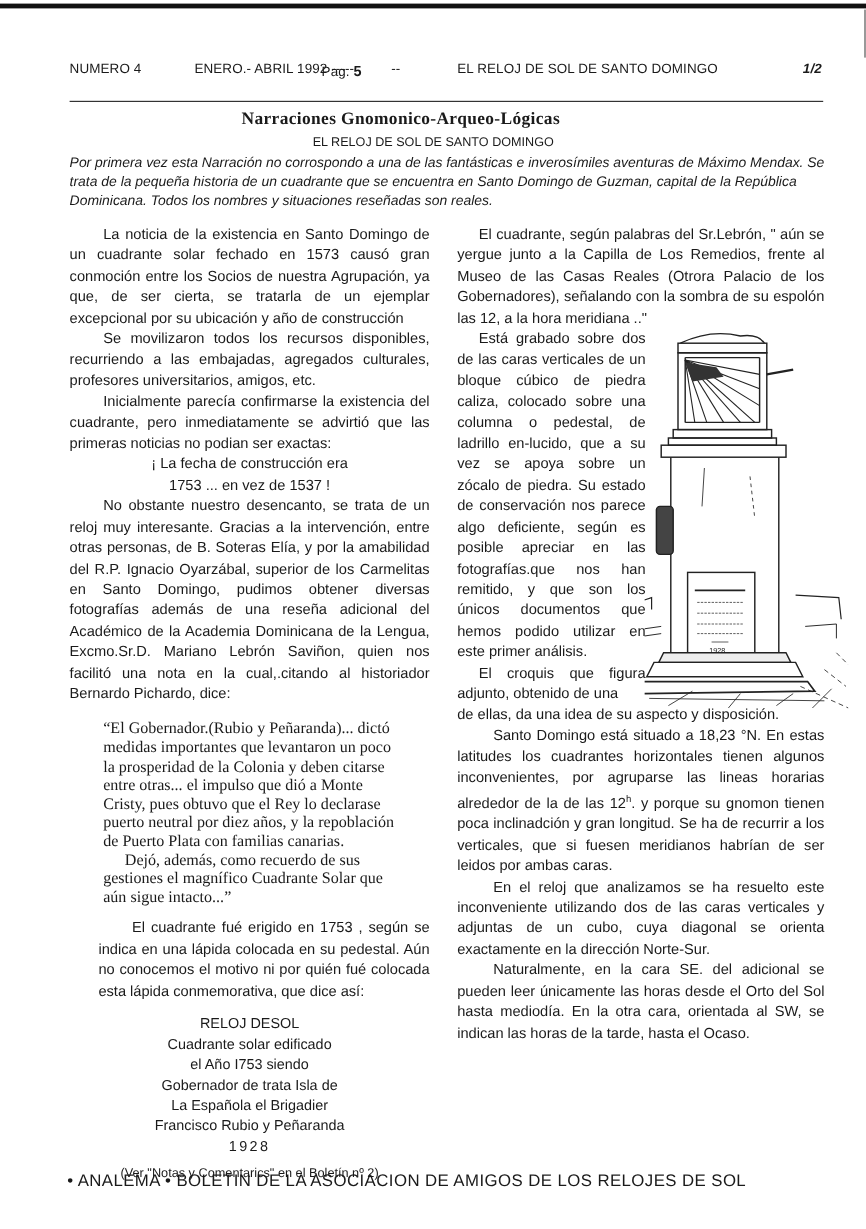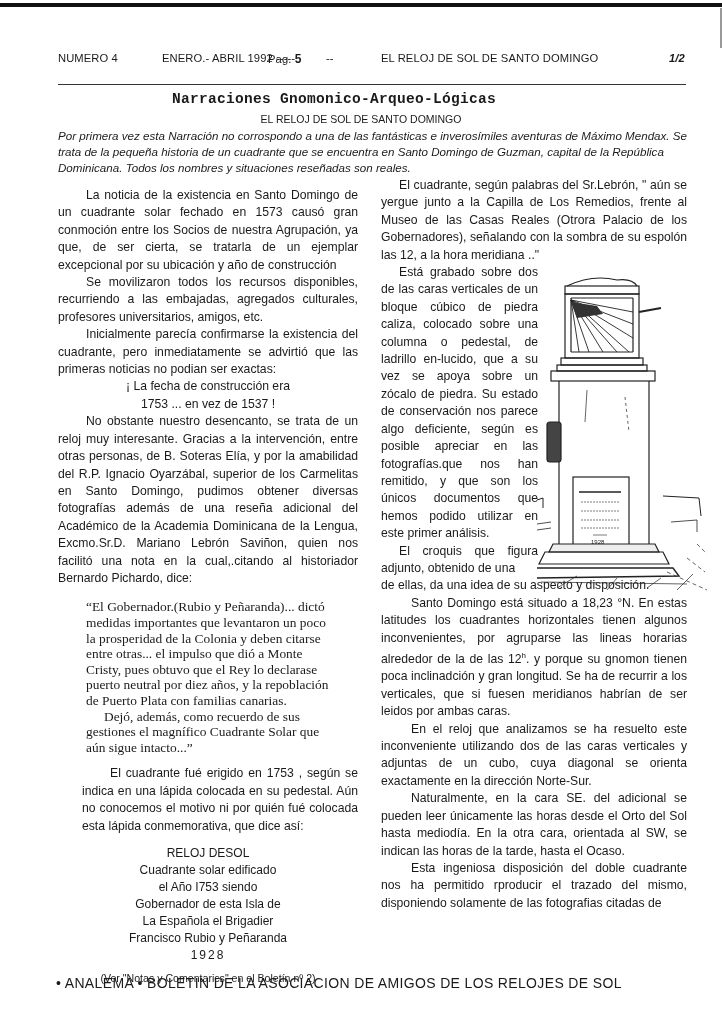--- a/index.html
+++ b/index.html
@@ -18,21 +18,21 @@
     .hdr-date { position: absolute; left: 104px; }
     .hdr-page { position: absolute; left: 210px; }
     .hdr-page b { font-weight: bold; font-size: 12px; }
     .hdr-sep { position: absolute; left: 268px; }
     .hdr-title { position: absolute; left: 323px; }
     .hdr-sheet { position: absolute; left: 611px; font-weight: bold; font-style: italic; }
     .header-rule { position: absolute; left: 58px; top: 84px; width: 628px; height: 1px; background: #333; }
 
     .title {
       position: absolute; left: 0; width: 668px; top: 91px; text-align: center;
-      font-family: Liberation Mono, monospace; font-weight: bold; font-size: 14.5px; letter-spacing: 0.3px;
+      font-family: Liberation Serif, serif; font-weight: bold; font-size: 14.5px; letter-spacing: 0.3px;
     }
     .subtitle {
       position: absolute; left: 0; width: 722px; top: 113px; text-align: center;
       font-size: 10.5px;
     }
     .intro {
       position: absolute; left: 58px; top: 128px; width: 640px;
       font-style: italic; font-size: 11.6px; line-height: 16px;
     }
 
@@ -47,21 +47,21 @@
       font-family: "Liberation Serif", serif; font-size: 13.4px; line-height: 15.6px; text-align: left;
     }
     .quote p { margin: 0; text-indent: 18px; }
     .quote p.first { text-indent: 0; }
     .col-left p.after-quote { margin-top: 8px; margin-left: 24px; }
     .lapida { margin-top: 10px; text-align: center; line-height: 17px; font-size: 12px; }
     .lapida div { text-indent: 0; }
     .ver-note { margin-top: 6px; text-align: center; font-size: 10.6px; }
 
     .col-right {
-      position: absolute; left: 381px; top: 177px; width: 306px;
+      position: absolute; left: 381px; top: 187px; width: 306px;
       font-size: 12.2px; line-height: 17.4px; text-align: justify;
     }
     .col-right p { margin: 0; text-indent: 18px; }
     .col-right p.wide { text-indent: 30px; }
     .narrow { width: 157px; }
     .narrow-p { margin: 0; text-indent: 14px; }
     .sketch {
       position: absolute; left: 537px; top: 272px; width: 170px; height: 322px;
     }
     .footer {
@@ -98,39 +98,38 @@
   <p>No obstante nuestro desencanto, se trata de un reloj muy interesante. Gracias a la intervención, entre otras personas, de B. Soteras Elía, y por la amabilidad del R.P. Ignacio Oyarzábal, superior de los Carmelitas en Santo Domingo, pudimos obtener diversas fotografías además de una reseña adicional del Académico de la Academia Dominicana de la Lengua, Excmo.Sr.D. Mariano Lebrón Saviñon, quien nos facilitó una nota en la cual,.citando al historiador Bernardo Pichardo, dice:</p>
   <div class="quote">
     <p class="first">“El Gobernador.(Rubio y  Peñaranda)... dictó medidas importantes que levantaron un poco la prosperidad de la Colonia y deben citarse entre otras...  el impulso que dió a Monte Cristy, pues obtuvo que el Rey lo declarase puerto neutral por diez años, y la repoblación de Puerto Plata con familias canarias.</p>
     <p>Dejó, además, como recuerdo de sus gestiones el magnífico Cuadrante Solar que aún sigue  intacto...”</p>
   </div>
   <p class="after-quote">El cuadrante fué erigido en 1753 , según se indica en una lápida colocada en su pedestal. Aún no conocemos el motivo ni por quién fué colocada esta lápida conmemorativa, que dice así:</p>
   <div class="lapida">
     <div>RELOJ DESOL</div>
     <div>Cuadrante solar edificado</div>
     <div>el Año  I753  siendo</div>
-    <div>Gobernador de esta Isla de</div>
+    <div>Gobernador de trata Isla de</div>
     <div>La Española el Brigadier</div>
     <div>Francisco Rubio y Peñaranda</div>
     <div style="letter-spacing:2px">1928</div>
   </div>
   <div class="ver-note">(Ver "Notas y Comentarics" en el Boletín nº 2)</div>
 </div>
 
 <div class="col-right">
   <p>El cuadrante, según palabras del Sr.Lebrón, " aún se yergue junto a la Capilla de Los Remedios, frente al Museo de las Casas Reales (Otrora Palacio de los Gobernadores), señalando con la sombra de su espolón las 12, a la hora meridiana .."</p>
   <div class="narrow">
     <p class="narrow-p">Está grabado sobre dos de las caras verticales de un bloque cúbico de piedra caliza, colocado sobre una columna o pedestal, de ladrillo en-lucido, que a su vez se apoya sobre un zócalo de piedra.  Su estado de conservación nos parece algo deficiente, según es posible apreciar en las fotografías.que nos han remitido, y que son los únicos documentos que hemos podido utilizar en este primer análisis.</p>
     <p class="narrow-p">El croquis que figura adjunto, obtenido de una</p>
   </div>
   <p style="text-indent:0">de ellas, da una idea de su aspecto y disposición.</p>
   <p class="wide"><span>Santo Domingo está situado a 18,23 °N. En estas latitudes los cuadrantes horizontales tienen algunos inconvenientes, por agruparse las lineas horarias alrededor de la de las 12</span><sup style="font-size:8px">h</sup><span>. y porque su gnomon tienen poca inclinadción y gran longitud. Se ha de recurrir a los verticales, que si fuesen meridianos habrían de ser leidos por ambas caras.</span></p>
   <p class="wide">En el reloj que analizamos  se ha resuelto este inconveniente utilizando dos de las caras verticales y adjuntas de un cubo, cuya diagonal se orienta exactamente en la dirección Norte-Sur.</p>
   <p class="wide">Naturalmente, en la cara SE. del adicional se pueden leer únicamente las horas desde el Orto del Sol hasta mediodía. En la otra cara, orientada al SW, se indican las horas de la tarde, hasta el Ocaso.</p>
-  <p class="wide">Esta ingeniosa disposición del doble cuadrante nos ha permitido rproducir el trazado del mismo, disponiendo solamente de las fotografias citadas de</p>
 </div>
 
 <div class="sketch">
   <svg width="170" height="322" viewBox="0 0 170 322">
     <g fill="none" stroke="#222" stroke-width="1.2">
 
       <path d="M30 14 Q55 2 80 8 Q95 6 100 14"></path>
       <rect x="28" y="14" width="74" height="8"></rect>
 
       <rect x="28" y="22" width="74" height="64"></rect>

